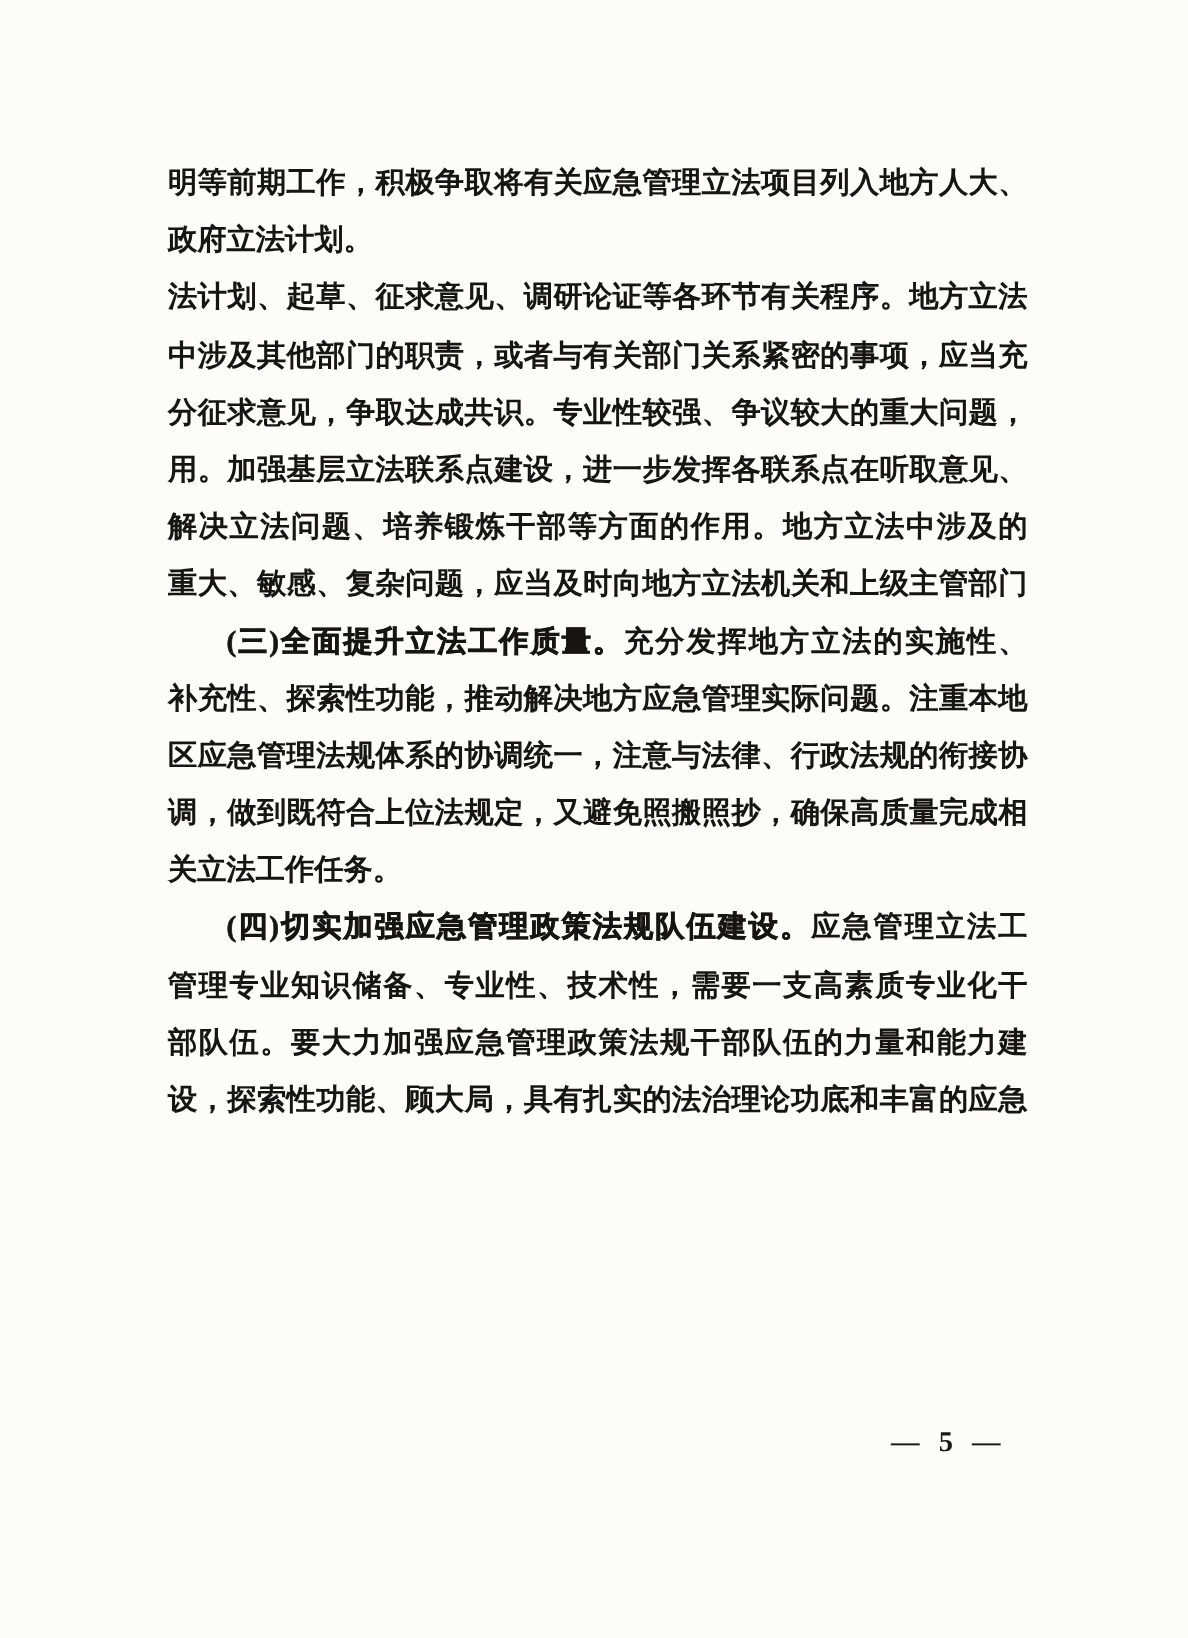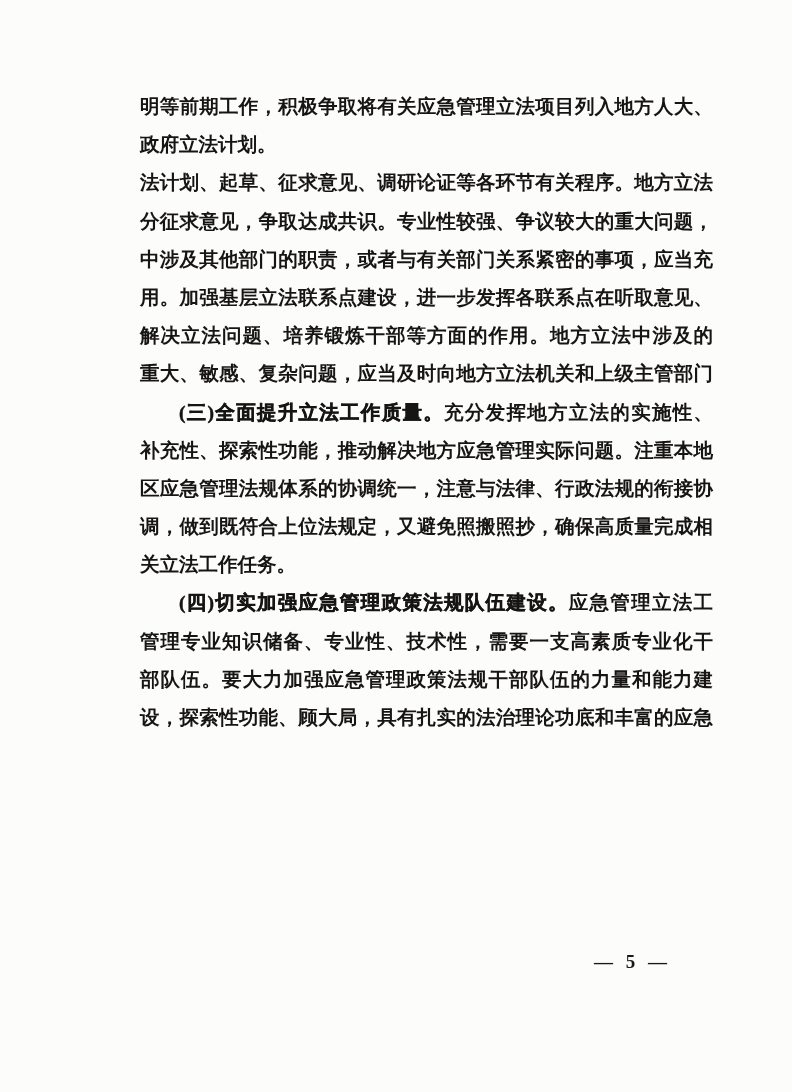--- a/index.html
+++ b/index.html
@@ -13,23 +13,22 @@
     color: #151515;
   }
   .page {
     position: absolute;
     inset: 0;
     background: #fcfcfb;
   }
   .textblock {
     position: absolute;
     left: 112px;
-    top: 88px;
+    top: 104px;
     width: 573px;
-    margin-left: 28px;
   }
   .line {
     height: 38.2px;
     line-height: 38.2px;
     font-size: 19.5px;
     font-weight: bold;
     text-align: justify;
     text-align-last: justify;
     text-justify: inter-character;
     letter-spacing: 0;
@@ -61,22 +60,22 @@
   }
 </style>
 </head>
 <body>
 
 <div class="page">
   <div class="textblock">
     <div class="line">明等前期工作，积极争取将有关应急管理立法项目列入地方人大、</div>
     <div class="line para-end">政府立法计划。</div>
     <div class="line">法计划、起草、征求意见、调研论证等各环节有关程序。地方立法</div>
+    <div class="line">中涉及其他部门的职责，或者与有关部门关系紧密的事项，应当充</div>
     <div class="line">分征求意见，争取达成共识。专业性较强、争议较大的重大问题，</div>
-    <div class="line">中涉及其他部门的职责，或者与有关部门关系紧密的事项，应当充</div>
     <div class="line">用。加强基层立法联系点建设，进一步发挥各联系点在听取意见、</div>
     <div class="line">解决立法问题、培养锻炼干部等方面的作用。地方立法中涉及的</div>
     <div class="line">重大、敏感、复杂问题，应当及时向地方立法机关和上级主管部门</div>
     <div class="line para-start"><span class="lead">(三)全面提升立法工作质量。</span><span>充分发挥地方立法的实施性、</span></div>
     <div class="line">补充性、探索性功能，推动解决地方应急管理实际问题。注重本地</div>
     <div class="line">区应急管理法规体系的协调统一，注意与法律、行政法规的衔接协</div>
     <div class="line">调，做到既符合上位法规定，又避免照搬照抄，确保高质量完成相</div>
     <div class="line para-end">关立法工作任务。</div>
     <div class="line para-start"><span class="lead">(四)切实加强应急管理政策法规队伍建设。</span><span>应急管理立法工</span></div>
     <div class="line">管理专业知识储备、专业性、技术性，需要一支高素质专业化干</div>

